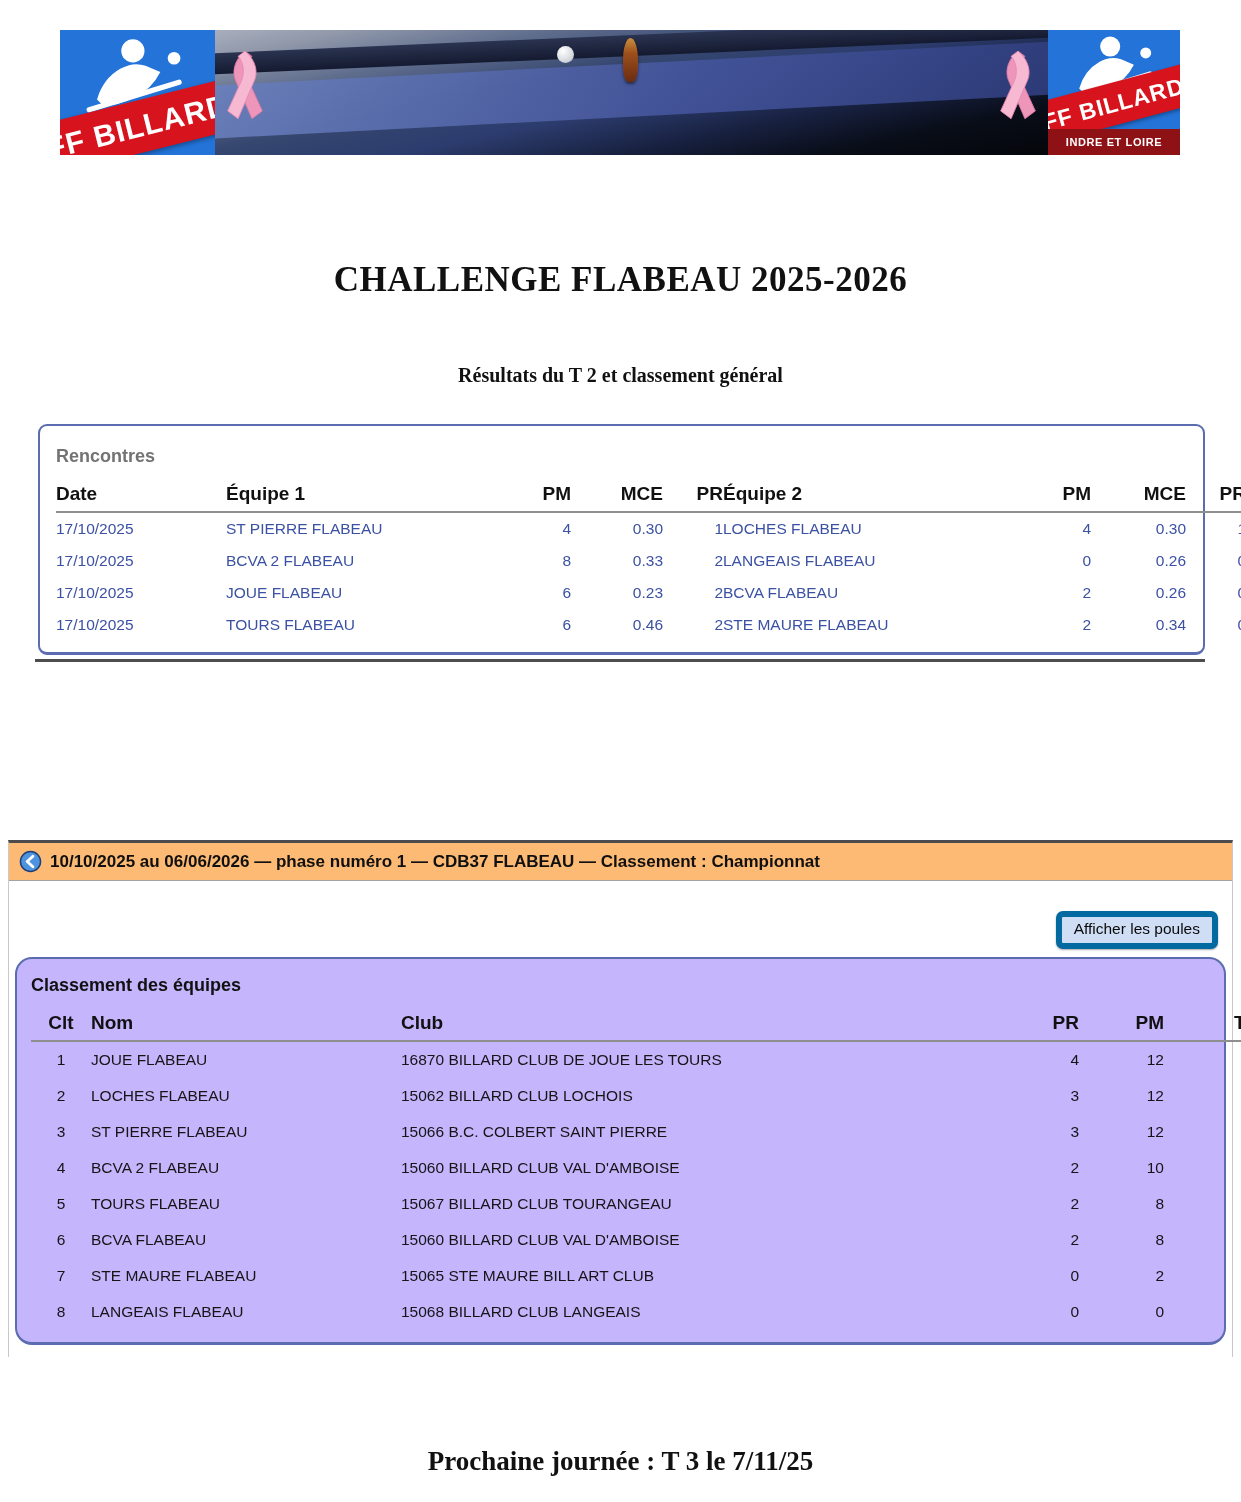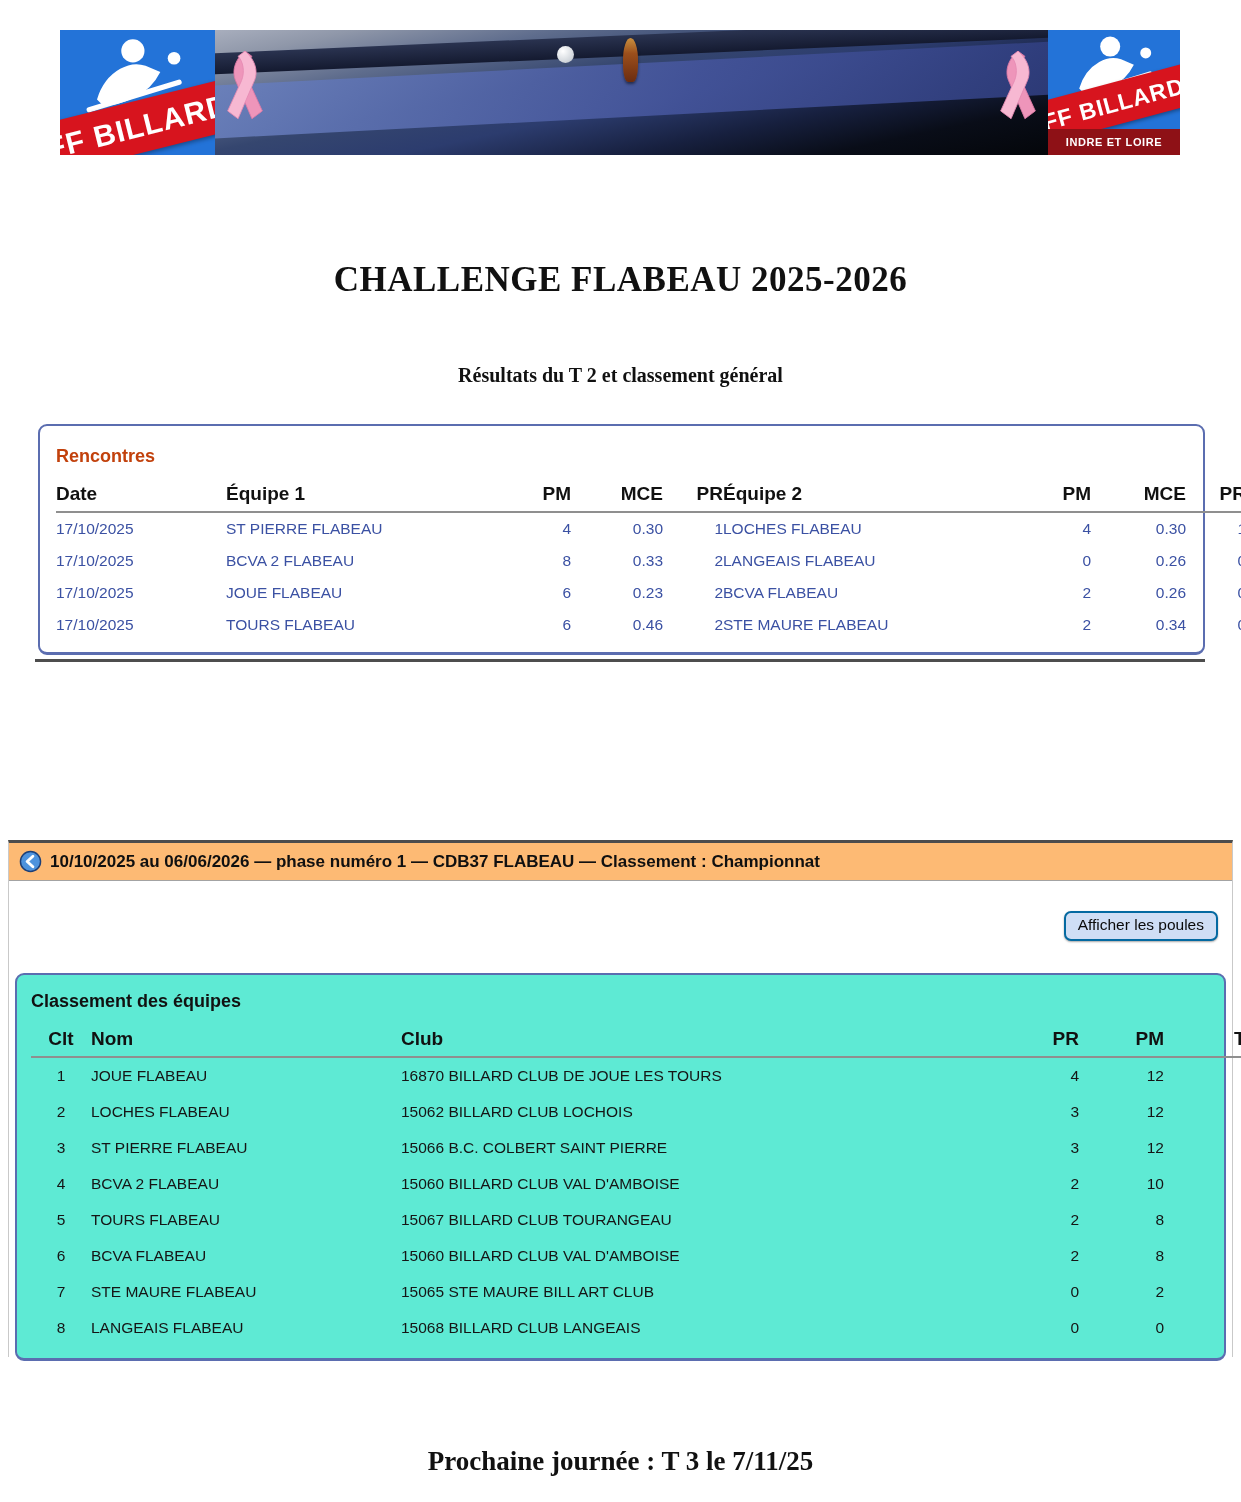--- a/index.html
+++ b/index.html
@@ -54,46 +54,46 @@
   
   .page-title { position:absolute; top:260px; left:0; width:100%; text-align:center;
                 font-family:"Liberation Serif", serif; font-weight:bold; font-size:35px; letter-spacing:.5px; }
   .page-subtitle { position:absolute; top:364px; left:0; width:100%; text-align:center;
                    font-family:"Liberation Serif", serif; font-weight:bold; font-size:20px; }
 
   
   .panel1 { position:absolute; left:38px; top:424px; width:1167px; height:231px;
             border:2px solid #5b6db0; border-bottom-width:3px; border-radius:9px;
             background:#fff; padding:14px 16px 8px; }
-  .panel1 .tbl-title { font-size:18px; font-weight:bold; color:#c2410c; margin:6px 0 12px; }
+  .panel1 .tbl-title { font-size:18px; font-weight:bold; color:#737373; margin:6px 0 12px; }
   .rule-under-panel1 { position:absolute; left:35px; top:659px; width:1170px; height:0;
                        border-top:3px solid #4d4d4d; }
 
   table.grid { width:100%; border-collapse:collapse; table-layout:fixed; }
   table.grid th { font-size:19px; font-weight:bold; color:#111; padding:4px 0 6px;
                   border-bottom:2px solid #8f8f8f; }
   table.grid td { font-size:15.5px; padding:7px 0; }
   #t1 td { color:#3b51a3; }
   #t2 td { color:#151515; padding:9px 0; }
   .al { text-align:left; } .ar { text-align:right; } .ac { text-align:center; }
 
   
   .panel2 { position:absolute; left:8px; top:840px; width:1225px; height:517px;
             border-top:3px solid #4c4c4c; border-left:1px solid #c9c9c9; border-right:1px solid #c9c9c9;
             background:#fff; }
   .phase-bar { height:38px; background:#fdba74; border-bottom:1px solid #a3a3a3;
                display:flex; align-items:center; gap:8px; padding:0 10px; }
   .phase-bar .back { width:23px; height:23px; cursor:pointer; flex:0 0 auto; display:flex; }
   .phase-bar .phase-text { font-size:17px; font-weight:bold; color:#101010; white-space:nowrap; }
   .btn-row { display:flex; justify-content:flex-end; padding:30px 14px 0; }
-  .btn-afficher { background:#cfdef5; border:2px solid #0369a1; border-radius:7px;
+  .btn-afficher { background:#cfdef5; border:6px solid #0369a1; border-radius:7px;
                   font-family:"Liberation Sans",sans-serif; font-size:15.5px; color:#0a0a0a;
                   padding:3px 12px 5px; cursor:pointer; box-shadow:0 1px 2px rgba(0,0,0,.35); }
-  .box2 { margin:32px 6px 0; border:2px solid #5b6db0; border-bottom-width:3px; border-radius:9px;
-          padding:12px 14px 12px; background:#5eead4; }
+  .box2 { margin:8px 6px 0; border:2px solid #5b6db0; border-bottom-width:3px; border-radius:17px;
+          padding:12px 14px 12px; background:#c4b5fd; }
   .box2 .tbl-title { font-size:18px; font-weight:bold; margin:4px 0 12px; }
 
   
   .footer-note { position:absolute; top:1446px; left:0; width:100%; text-align:center;
                  font-family:"Liberation Serif", serif; font-weight:bold; font-size:27px; }
 </style>
 </head>
 <body>
 
 <div class="banner">

